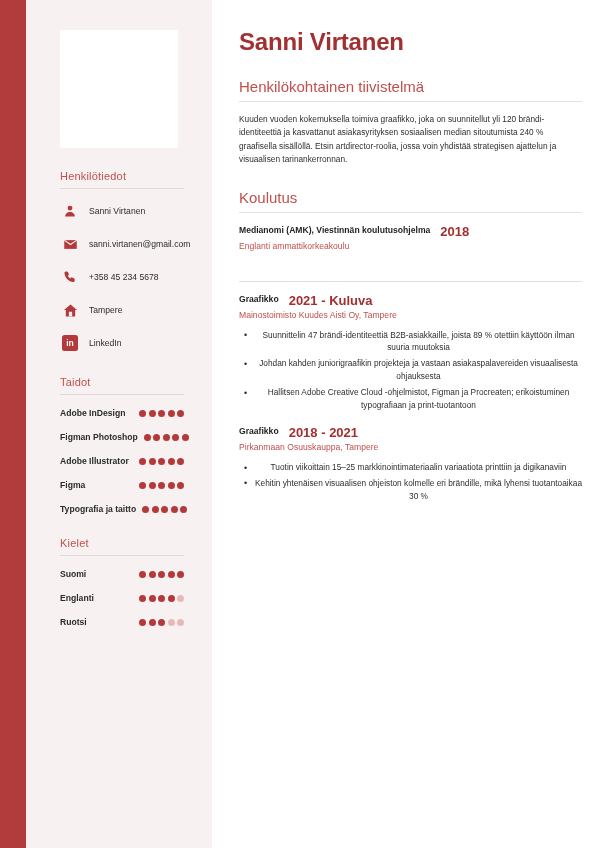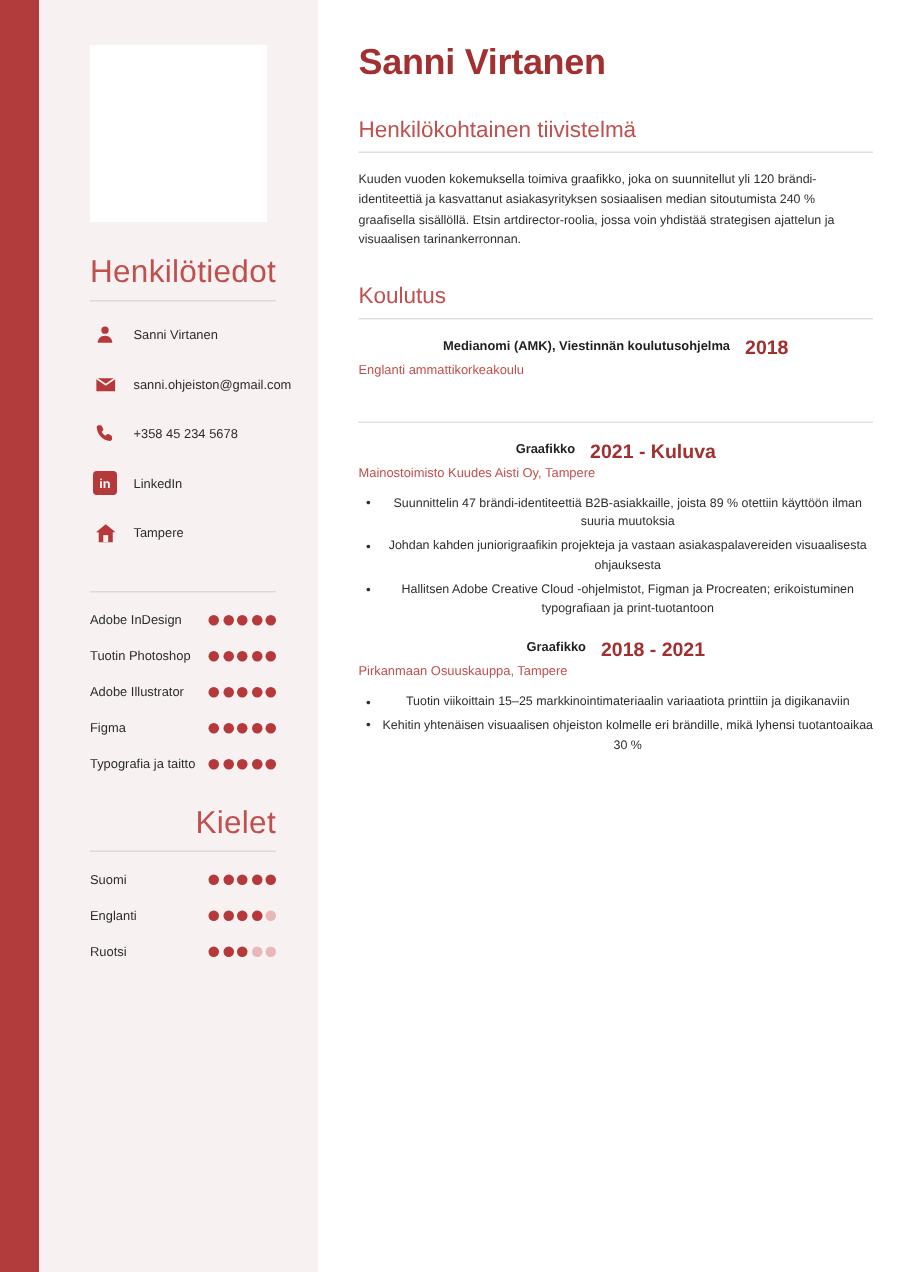--- a/index.html
+++ b/index.html
@@ -44,26 +44,25 @@
     height: 118px;
     background: #ffffff;
   }
   .side-section {
     padding: 0 18px 0 12px;
     margin-left: 22px;
     margin-right: 10px;
   }
   .side-heading {
     color: #c0504d;
-    font-size: 21px;
+    font-size: 11px;
     font-weight: normal;
     letter-spacing: .2px;
     margin: 0;
     padding: 0;
-    text-align: right;
   }
   .side-rule {
     height: 1px;
     background: #e3d7d5;
     margin: 6px 0 10px 0;
   }
   .contact-list {
     margin: 0;
     padding: 0;
     list-style: none;
@@ -88,20 +87,21 @@
     color: #2b2b2b;
     line-height: 1.2;
     white-space: nowrap;
   }
   .skill-row, .lang-row {
     display: flex;
     align-items: center;
     justify-content: space-between;
     height: 16px;
     margin-bottom: 8px;
+    font-weight: bold;
   }
   .skill-label, .lang-label {
     font-size: 8.6px;
     color: #2b2b2b;
     white-space: nowrap;
   }
   .dots {
     display: flex;
     align-items: center;
     gap: 2.5px;
@@ -146,21 +146,21 @@
   .summary {
     font-size: 8.3px;
     line-height: 1.62;
     color: #2e2e2e;
     margin: 0 0 22px 0;
     text-align: left;
   }
   .entry { margin-bottom: 4px; }
   .entry-head {
     display: flex;
-    justify-content: center;
+    justify-content: flex-start;
     align-items: flex-start;
     gap: 10px;
   }
   .entry-title {
     font-size: 8.6px;
     font-weight: bold;
     color: #1f1f1f;
     line-height: 1.42;
     max-width: 250px;
   }
@@ -246,69 +246,70 @@
           <span class="contact-text">Sanni Virtanen</span>
         </li>
 
         <li class="contact-item">
           <span class="c-icon">
             <svg width="15" height="15" viewBox="0 0 24 24" fill="#b5383a">
                 <path d="M2 5h20v14H2z"></path>
                 <path d="M2 5l10 7 10-7" stroke="#f7f2f1" stroke-width="1.8" fill="none"></path>
               </svg>
           </span>
-          <span class="contact-text">sanni.ohjeiston@gmail.com</span>
+          <span class="contact-text">sanni.virtanen@gmail.com</span>
         </li>
 
         <li class="contact-item">
           <span class="c-icon">
             <svg width="14" height="14" viewBox="0 0 24 24" fill="#b5383a">
                 <path d="M6.6 2.6c.9 0 1.6.5 2 1.3l1.4 3c.3.7.1 1.5-.5 2l-1.3 1c.9 2 2.5 3.6 4.5 4.6l1-1.3c.5-.6 1.3-.8 2-.5l3 1.4c.8.4 1.3 1.1 1.3 2v2.3c0 1.3-1.1 2.3-2.4 2.2C9.7 20 3.4 13.7 2.5 5.2 2.4 3.9 3.4 2.6 4.7 2.6z"></path>
               </svg>
           </span>
           <span class="contact-text">+358 45 234 5678</span>
-        </li>
-
-        <li class="contact-item">
-          <span class="c-icon">
-            <span class="li-badge">in</span>
-          </span>
-          <span class="contact-text">LinkedIn</span>
         </li>
 
         <li class="contact-item">
           <span class="c-icon">
             <svg width="15" height="15" viewBox="0 0 24 24" fill="#b5383a">
                 <path d="M12 2.5L1.5 11h3v10.5h15V11h3z"></path>
                 <rect x="9.4" y="14" width="5.2" height="7.5" fill="#f7f2f1"></rect>
               </svg>
           </span>
           <span class="contact-text">Tampere</span>
         </li>
 
+        <li class="contact-item">
+          <span class="c-icon">
+            <span class="li-badge">in</span>
+          </span>
+          <span class="contact-text">LinkedIn</span>
+        </li>
+
       </ul>
     </div>
 
     <div class="gap-sm"></div>
 
     <div class="side-section">
+      <div class="side-heading">Taidot</div>
       <div class="side-rule"></div>
       <div id="skills-container">
           <div class="skill-row">
             <span class="skill-label">Adobe InDesign</span>
             <span class="dots">
               <span class="dot"></span>
               <span class="dot"></span>
               <span class="dot"></span>
               <span class="dot"></span>
               <span class="dot"></span>
             </span>
           </div>
           <div class="skill-row">
-            <span class="skill-label">Tuotin Photoshop</span>
+            <span class="skill-label">Figman Photoshop</span>
             <span class="dots">
               <span class="dot"></span>
               <span class="dot"></span>
               <span class="dot"></span>
               <span class="dot"></span>
               <span class="dot"></span>
             </span>
           </div>
           <div class="skill-row">
             <span class="skill-label">Adobe Illustrator</span>

